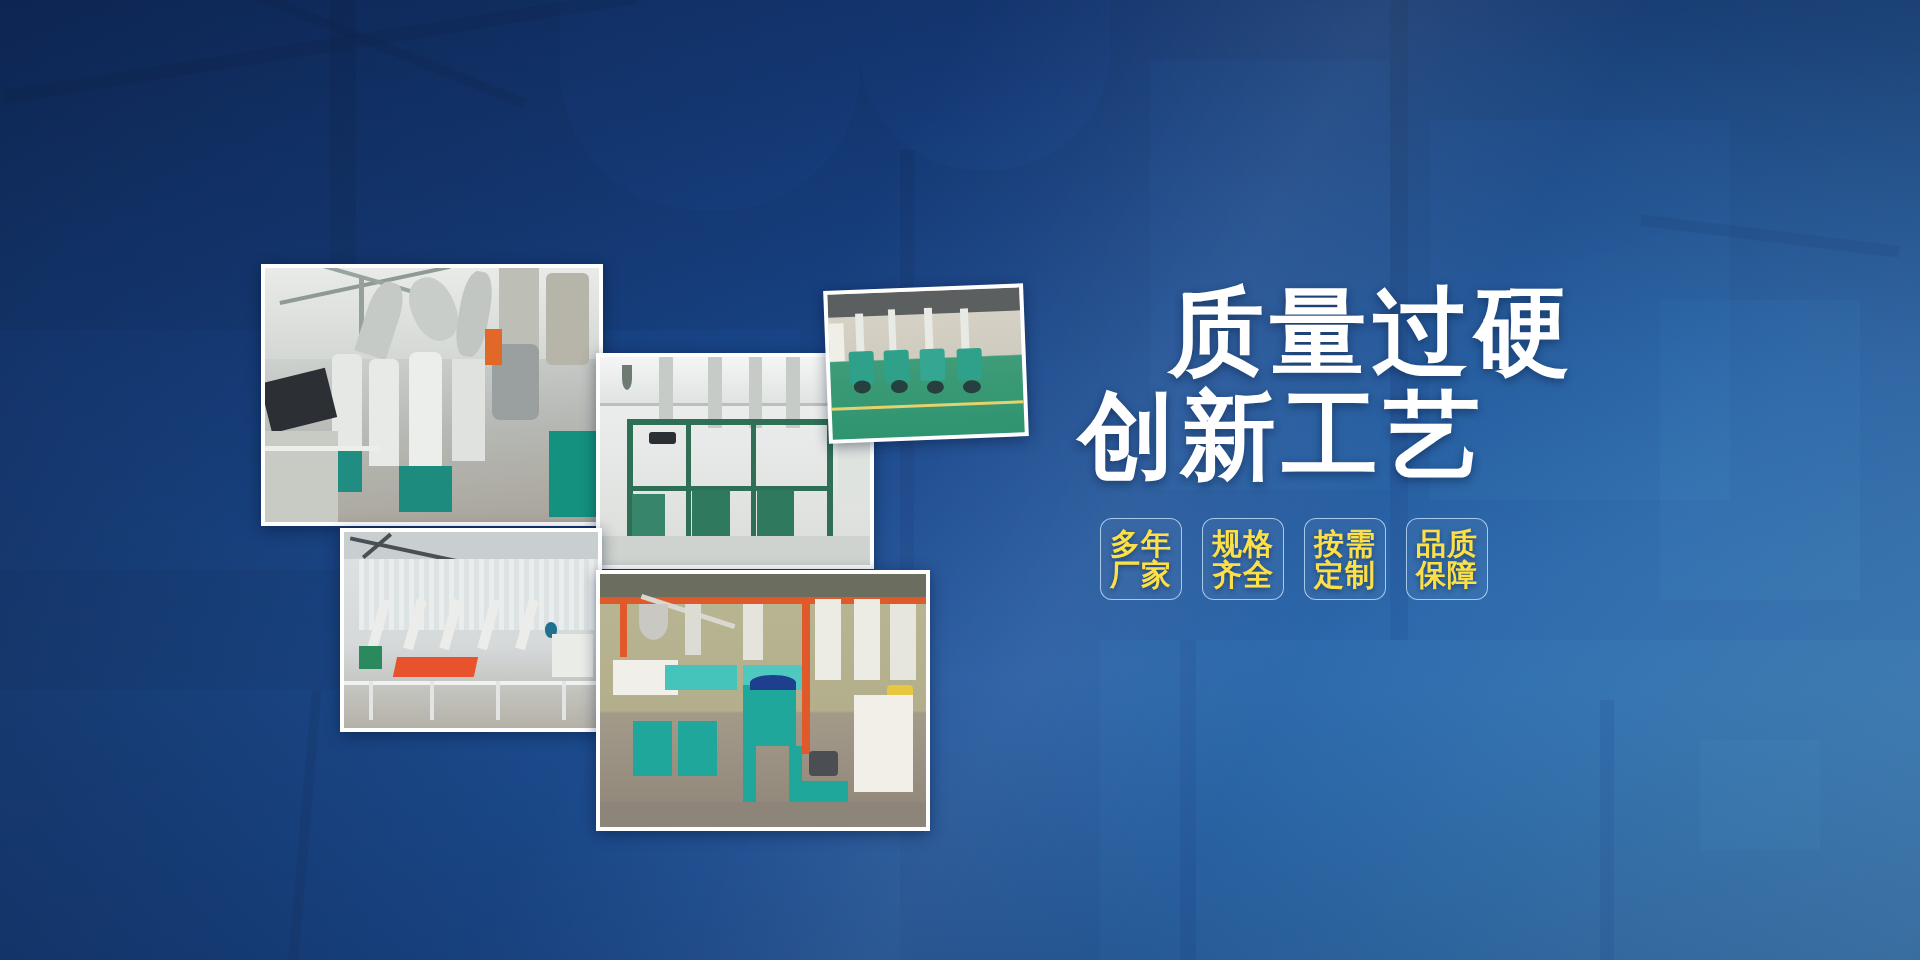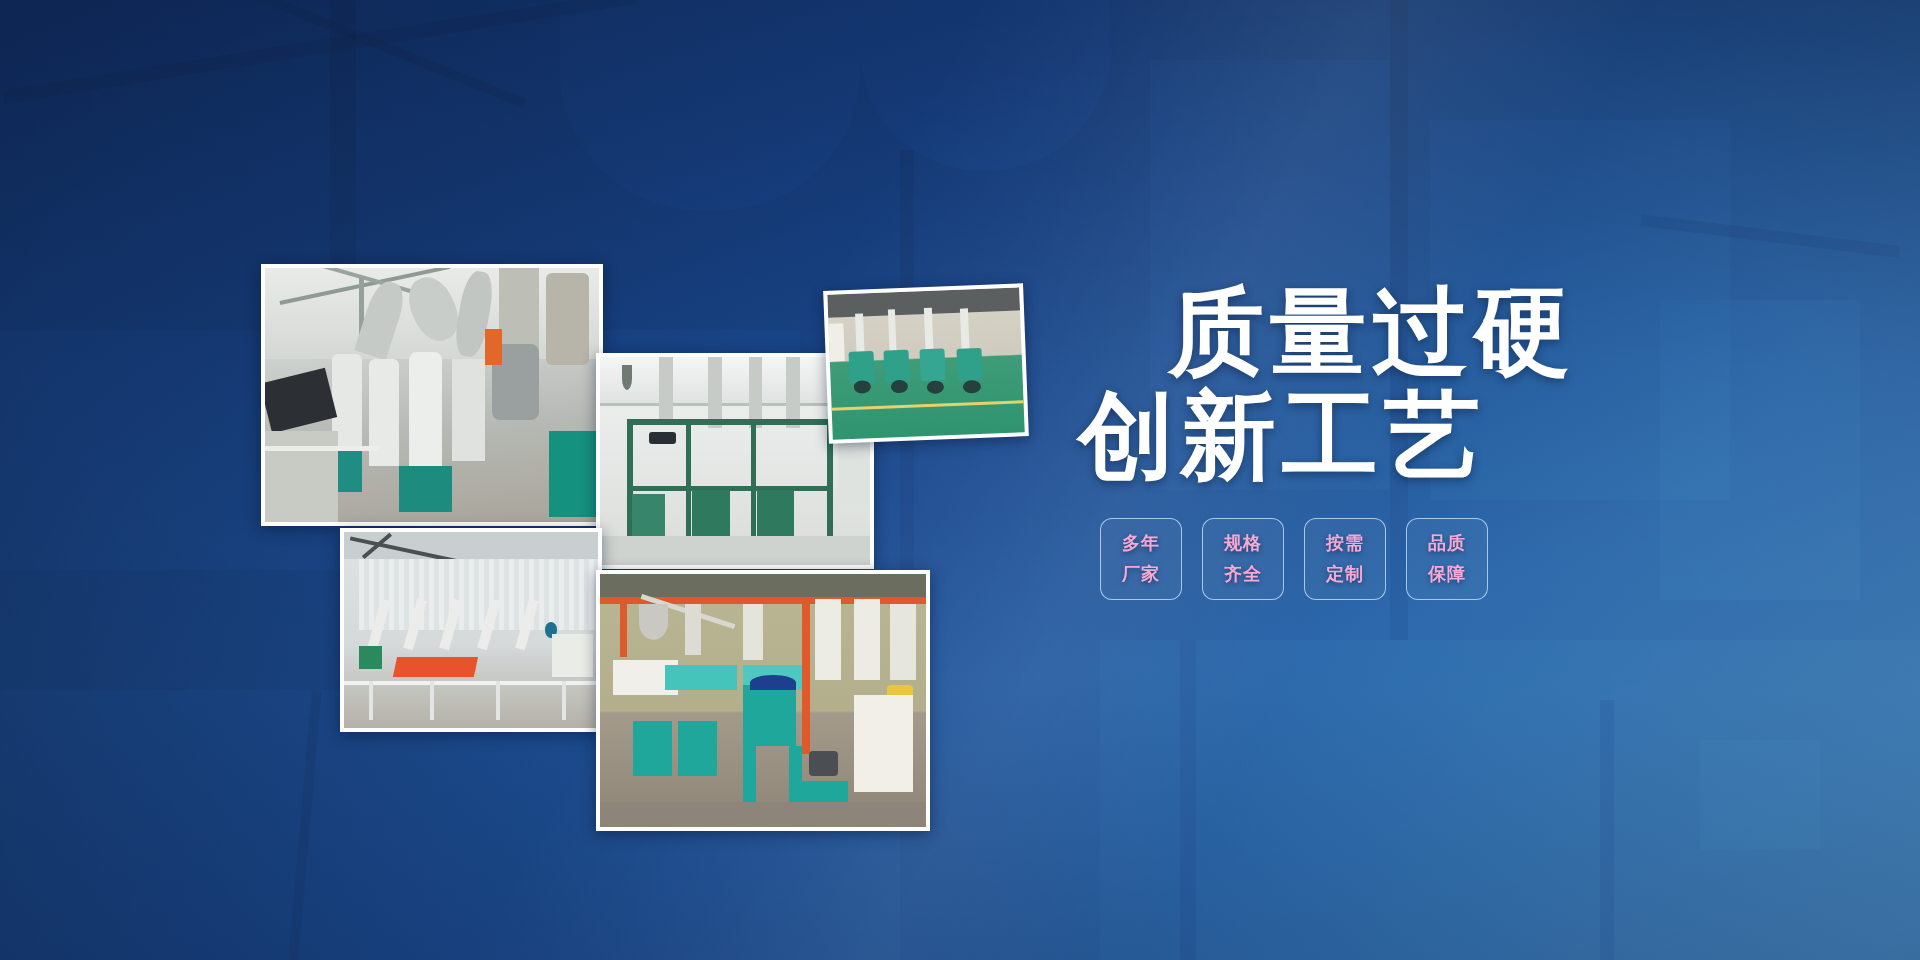--- a/index.html
+++ b/index.html
@@ -42,21 +42,21 @@
   .headline{color:#fff;font-weight:700;letter-spacing:6px;
     text-shadow:0 3px 10px rgba(4,20,52,.45);}
   .hl1{font-size:96px;line-height:104px;padding-left:78px;}
   .hl2{font-size:96px;line-height:104px;padding-left:168px;}
   .subtitle{color:#f2f7fd;font-size:23px;font-weight:700;letter-spacing:1px;
     margin-top:34px;padding-left:18px;text-shadow:0 2px 6px rgba(4,20,52,.5);}
 
   .badges{display:flex;gap:20px;margin-top:30px;padding-left:100px;}
   .badge{width:80px;height:80px;border:1.6px solid rgba(190,219,246,.85);
     border-radius:12px;display:flex;flex-direction:column;align-items:center;
-    justify-content:center;color:#f9a8d4;font-size:18px;font-weight:700;
+    justify-content:center;color:#fde047;font-size:30px;font-weight:700;
     line-height:31px;letter-spacing:1px;text-shadow:0 2px 5px rgba(4,20,52,.45);
     background:rgba(255,255,255,.045);}
   .badge em{font-style:normal;display:block;}
 </style>
 </head>
 <body>
 
 <div class="stage">
 
   <div class="bg"></div>

